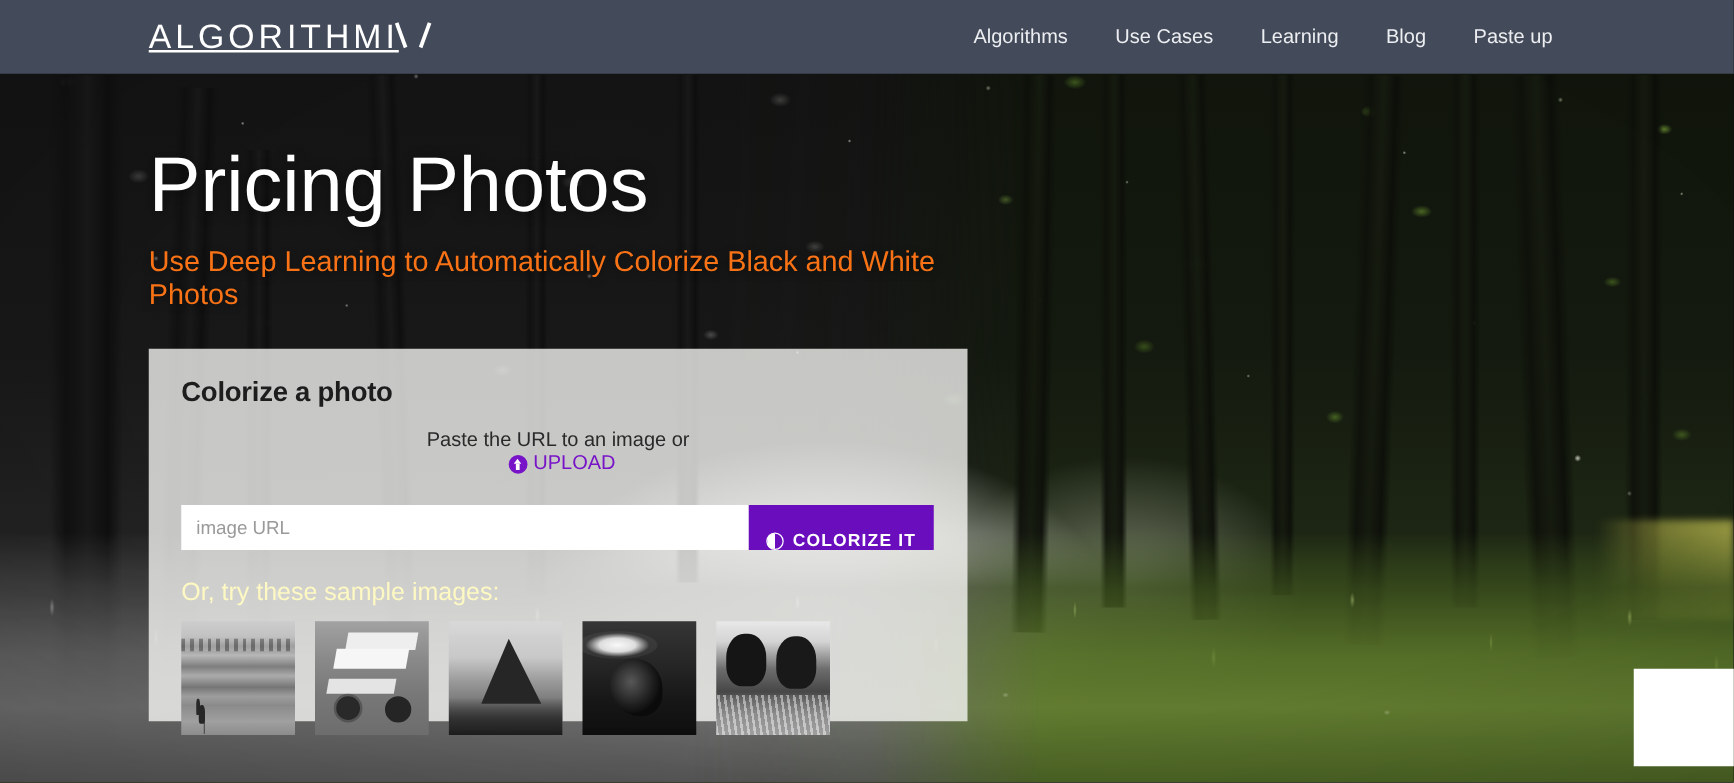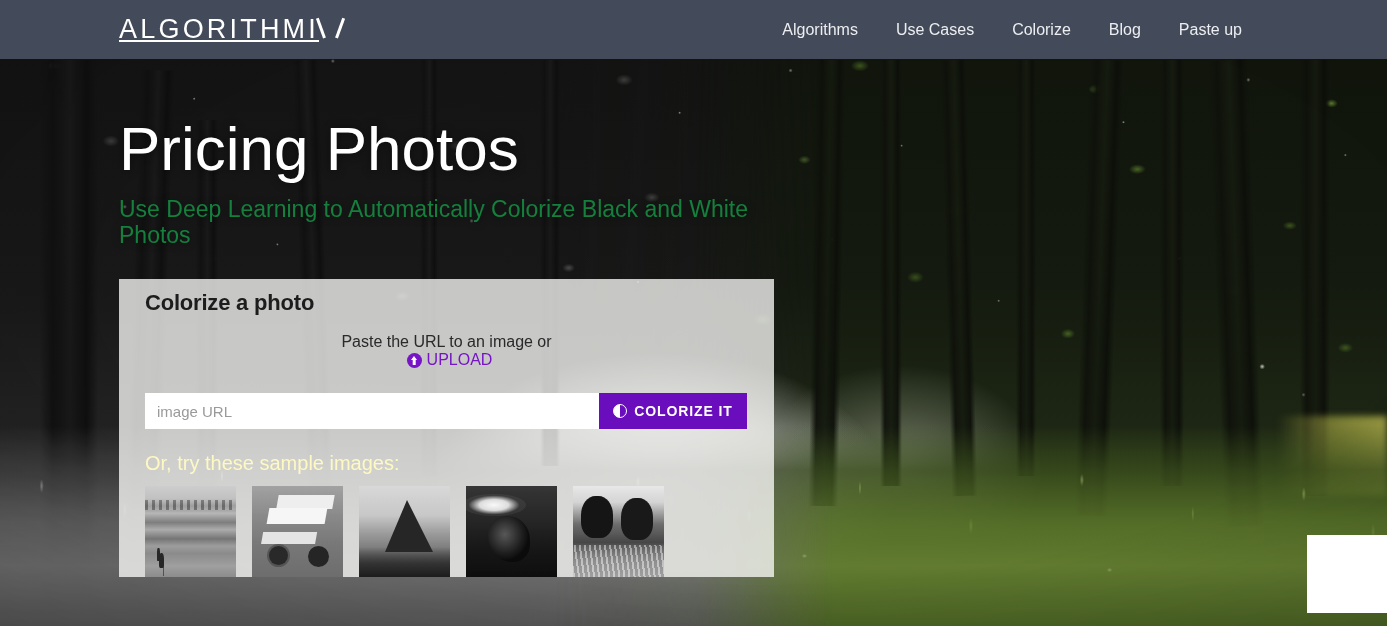--- a/index.html
+++ b/index.html
@@ -239,38 +239,38 @@
   .hero-title {
     color: #ffffff;
     font-size: 62px;
     font-weight: 300;
     line-height: 1.0;
     letter-spacing: 0px;
     text-shadow: 0 1px 10px rgba(0,0,0,0.45);
   }
   .hero-sub {
     margin-top: 16px;
-    color: #15803d;
+    color: #f97316;
     font-size: 23px;
     font-weight: 300;
     line-height: 1.15;
     max-width: 650px;
     text-shadow: 0 1px 8px rgba(0,0,0,0.45);
   }
 
   
   .card {
     position: absolute;
     left: 119px;
     top: 279px;
     width: 655px;
     height: 298px;
     background: rgba(248,248,246,0.78);
     z-index: 25;
-    padding: 11px 26px 0 26px;
+    padding: 22px 26px 0 26px;
   }
   .card-title {
     color: #1d1d1d;
     font-size: 22px;
     font-weight: 700;
     letter-spacing: -0.2px;
   }
   .card-sub {
     margin-top: 17px;
     color: #2a2a2a;
@@ -343,21 +343,21 @@
     width: 148px;
     background: #6a0dbd;
     border: none;
     color: #ffffff;
     font-family: "Liberation Sans", sans-serif;
     font-size: 14px;
     font-weight: 600;
     letter-spacing: 0.9px;
     cursor: pointer;
     display: flex;
-    align-items: center;
+    align-items: flex-end;
     justify-content: center;
     gap: 7px;
   }
   .contrast-icon {
     width: 14px; height: 14px;
     border-radius: 50%;
     border: 1.6px solid #ffffff;
     background: linear-gradient(90deg, #ffffff 0 50%, transparent 50% 100%);
     flex: 0 0 auto;
   }
@@ -542,21 +542,21 @@
   </div>
 
   <div class="site-header">
     <a class="logo" href="#">
       <span>ALGORITHMI</span>
         <span class="logo-a-mark"></span>
     </a>
     <nav class="main-nav">
       <a class="nav-link" href="#">Algorithms</a>
       <a class="nav-link" href="#">Use Cases</a>
-      <a class="nav-link" href="#">Colorize</a>
+      <a class="nav-link" href="#">Learning</a>
       <a class="nav-link" href="#">Blog</a>
       <a class="nav-link" href="#">Paste up</a>
     </nav>
   </div>
 
   <div class="hero">
     <h1 class="hero-title">Pricing Photos</h1>
     <p class="hero-sub">Use Deep Learning to Automatically Colorize Black and White Photos</p>
   </div>
 

